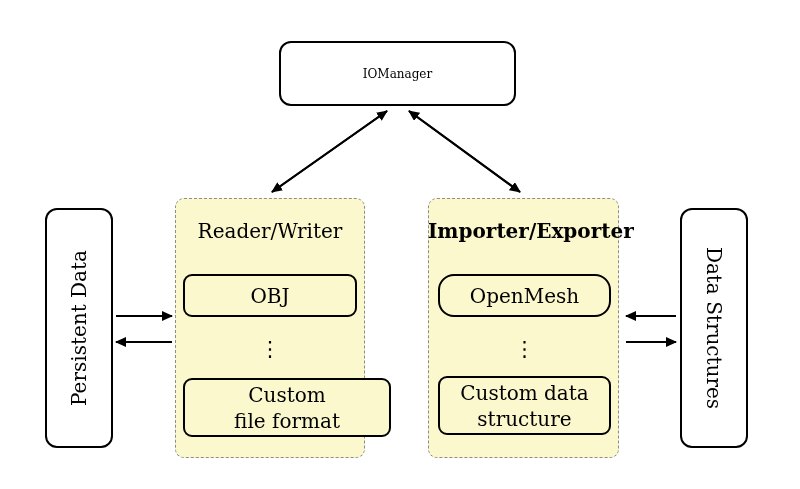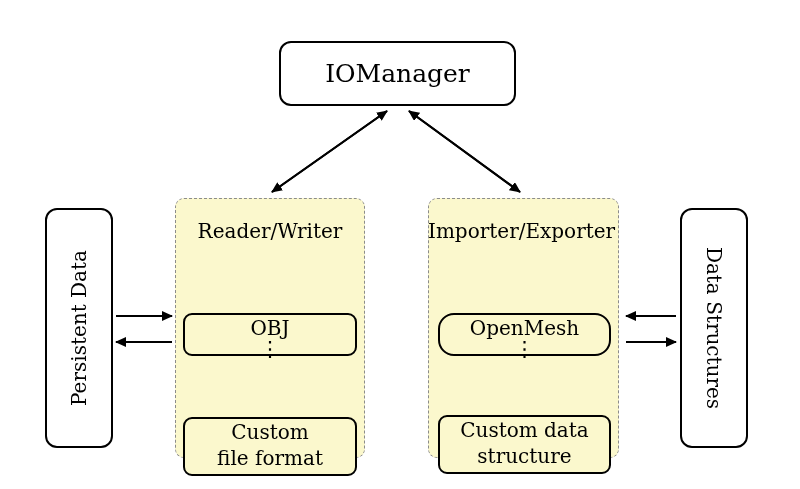--- a/index.html
+++ b/index.html
@@ -12,21 +12,21 @@
     overflow:hidden;
   }
   
   .node{
     position:absolute;
     box-sizing:border-box;
     background:#ffffff;
     border:2.5px solid #000000;
     border-radius:12px;
     display:flex;align-items:center;justify-content:center;
-    font-size:25px;
+    font-size:12px;
   }
   
   .panel{
     position:absolute;
     box-sizing:border-box;
     background:#FBF8CD;
     border:1.5px dashed #8C8C8C;
     border-radius:9px;
   }
   .panel-title{
@@ -35,26 +35,25 @@
     text-align:center;
     line-height:24px;
   }
   
   .subnode{
     position:absolute;
     box-sizing:border-box;
     background:#FBF8CD;
     border:2.5px solid #000000;
     border-radius:9px;
-    display:flex;align-items:flex-start;justify-content:center;
+    display:flex;align-items:center;justify-content:center;
     font-size:20px;
     text-align:center;
     line-height:26px;
     white-space:pre-line;
-    margin-top:39px;
   }
   .vdots{
     position:absolute;
     text-align:center;
     font-size:21px;
     line-height:28px;
   }
   
   .vnode{
     position:absolute;
@@ -111,27 +110,27 @@
   <div class="vnode" style="left:680px;top:208px;width:68px;height:240px;">
     <span class="vlabel cw">Data Structures</span>
   </div>
 
   <div class="panel" style="left:175px;top:198px;width:190px;height:260px;"></div>
   <div class="panel-title" style="left:175px;top:219px;width:190px;">Reader/Writer</div>
   <div class="subnode" style="left:183px;top:274px;width:174px;height:43px;">
     <span>OBJ</span>
   </div>
   <div class="vdots" style="left:183px;top:335px;width:174px;height:28px;">⋮</div>
-  <div class="subnode" style="left:183px;top:378px;width:174px;height:59px;">
+  <div class="subnode" style="left:183px;top:378px;width:208px;height:59px;">
     <span>Custom
 file format</span>
   </div>
 
   <div class="panel" style="left:428px;top:198px;width:191px;height:260px;"></div>
-  <div class="panel-title" style="left:428px;top:219px;width:160px;">Importer/Exporter</div>
+  <div class="panel-title" style="left:428px;top:219px;width:160px;font-weight:bold;">Importer/Exporter</div>
   <div class="subnode" style="left:438px;top:274px;width:173px;height:43px;border-radius:16px;">
     <span>OpenMesh</span>
   </div>
   <div class="vdots" style="left:438px;top:335px;width:173px;height:28px;">⋮</div>
   <div class="subnode" style="left:438px;top:376px;width:173px;height:59px;">
     <span>Custom data
 structure</span>
   </div>
 
 </div>

